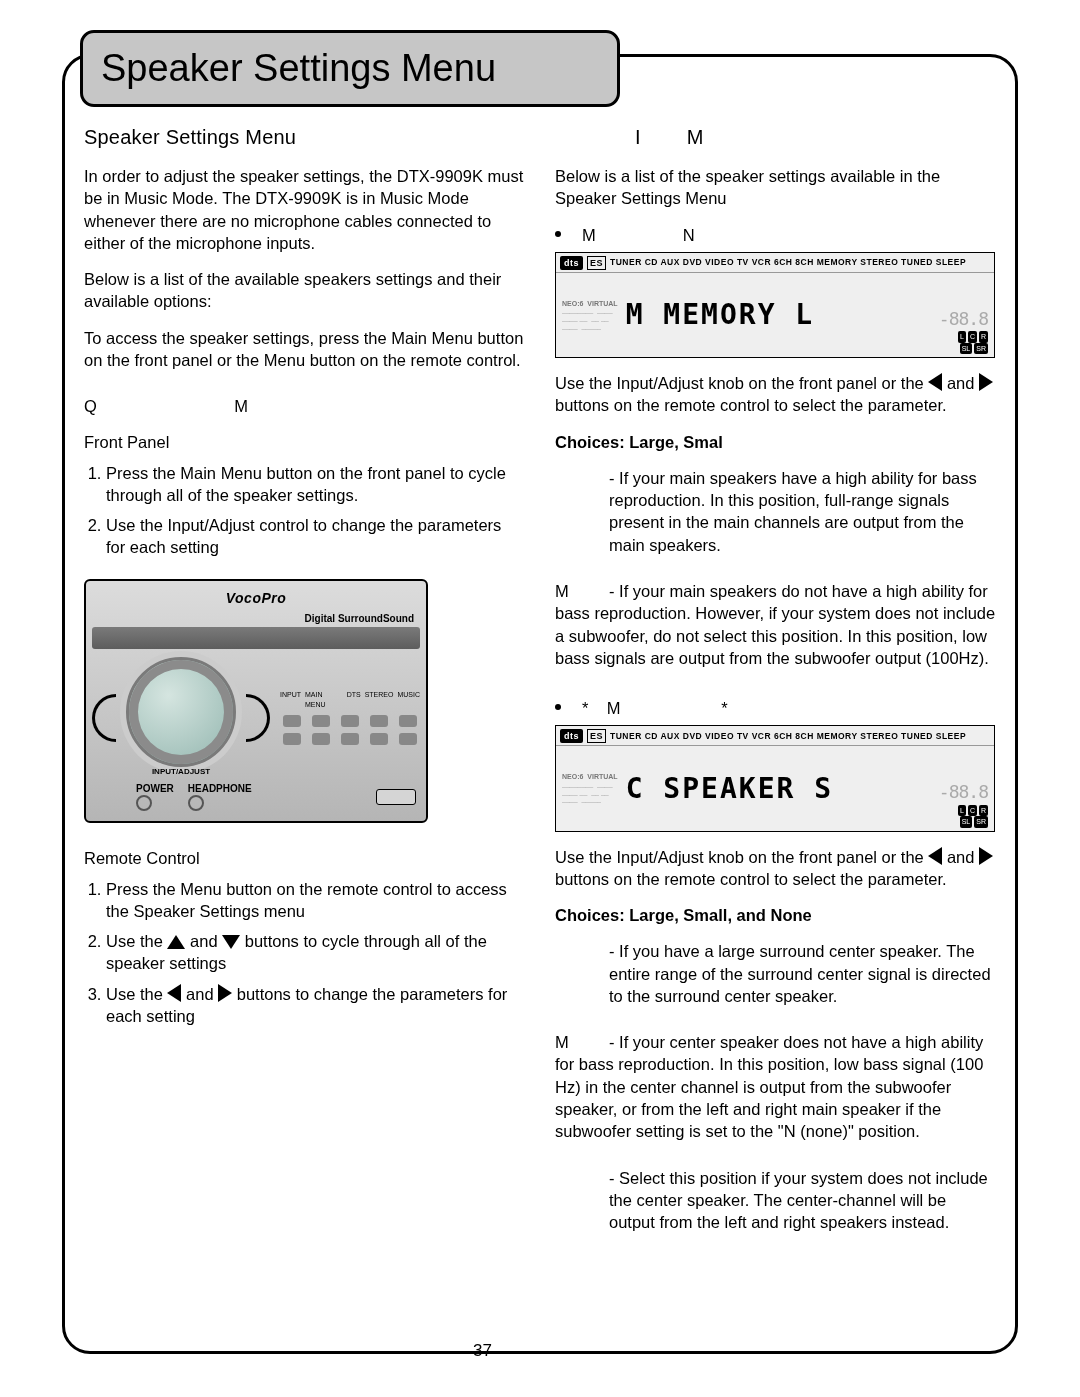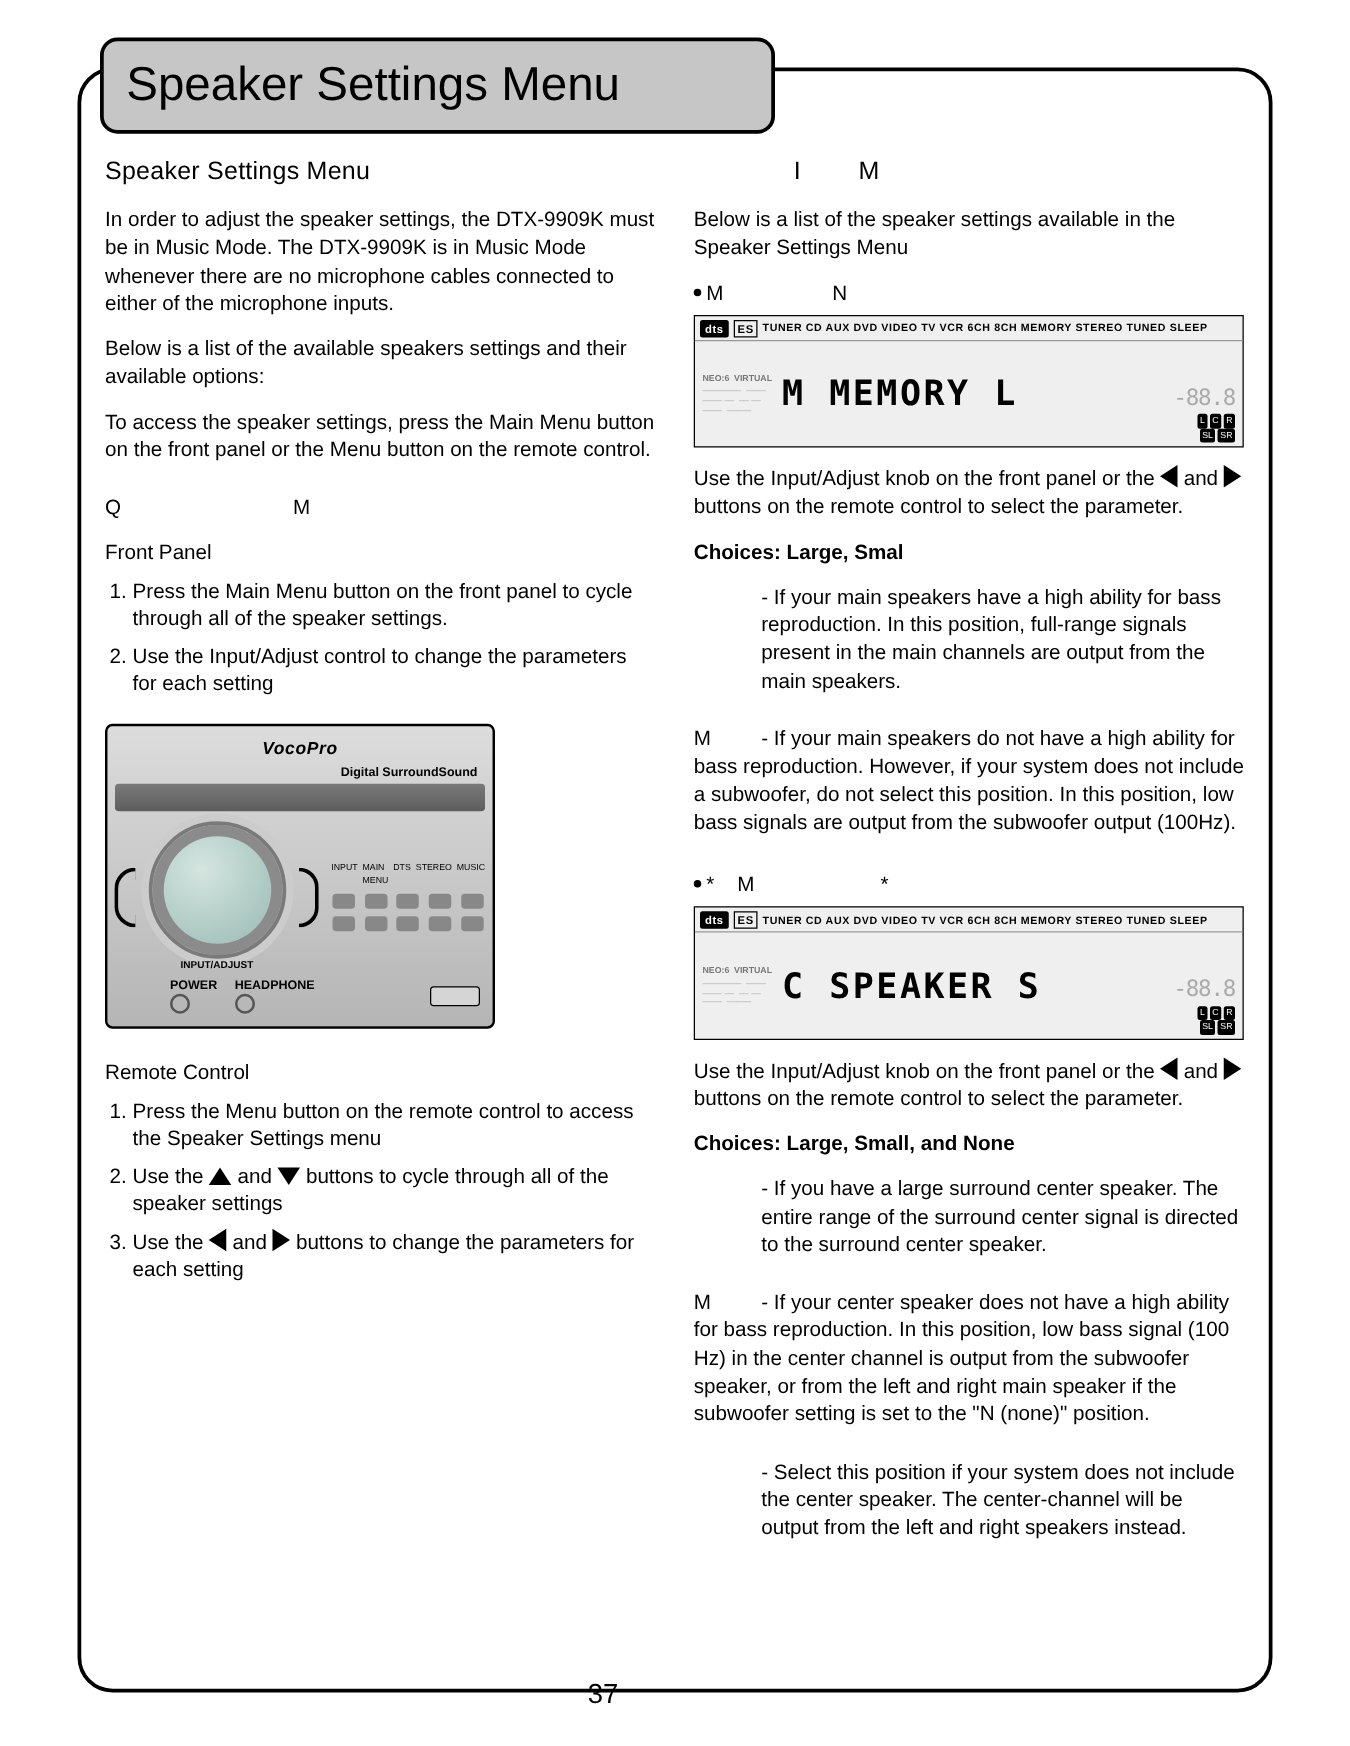--- a/index.html
+++ b/index.html
@@ -60,21 +60,21 @@
   .tri {
     display: inline-block; vertical-align: -2px;
     width: 0; height: 0; border-style: solid;
   }
   .tri.up   { border-width: 0 9px 14px 9px; border-color: transparent transparent #000 transparent; }
   .tri.down { border-width: 14px 9px 0 9px; border-color: #000 transparent transparent transparent; }
   .tri.left { border-width: 9px 14px 9px 0; border-color: transparent #000 transparent transparent; }
   .tri.right{ border-width: 9px 0 9px 14px; border-color: transparent transparent transparent #000; }
   .panel {
     margin-top: 20px;
-    width: 312px;
+    width: 344px;
     border: 2px solid #000;
     border-radius: 6px;
     background: linear-gradient(#dcdcdc,#b5b5b5);
     position: relative;
     padding: 6px 6px 10px 6px;
   }
   .panel .logo {
     text-align: center;
     font-style: italic;
     font-weight: bold;
@@ -129,28 +129,28 @@
     font-weight: bold;
     font-size: 28px;
     letter-spacing: 2px;
     margin: 0 8px;
     flex: 1;
   }
   .db-right { font-size: 9px; text-align: right; color: #888; margin-top: 31px; }
   .seg { font-family: monospace; font-size: 18px; color: #aaa; letter-spacing: -1px; }
   .badges { display: flex; gap: 2px; justify-content: flex-end; }
   .badge  { background: #000; color: #fff; font-size: 7px; padding: 1px 2px; border-radius: 2px; }
-  .bullet-item { display: flex; gap: 4px; margin-top: 14px; }
+  .bullet-item { display: flex; gap: 21px; margin-top: 14px; }
   .dotb { width: 6px; height: 6px; background: #000; border-radius: 50%; margin-top: 7px; }
   .pagenum {
     position: absolute;
     left: 0; width: 965px;
     top: 1340px;
     text-align: center;
-    font-size: 22px;
+    font-size: 17px;
   }
   .label-under { font-size: 8px; font-weight: bold; text-align: center; }
 </style>
 </head>
 <body>
 
 <div class="outer"></div>
 <div class="tab">Speaker Settings Menu</div>
 
 <div class="content">

